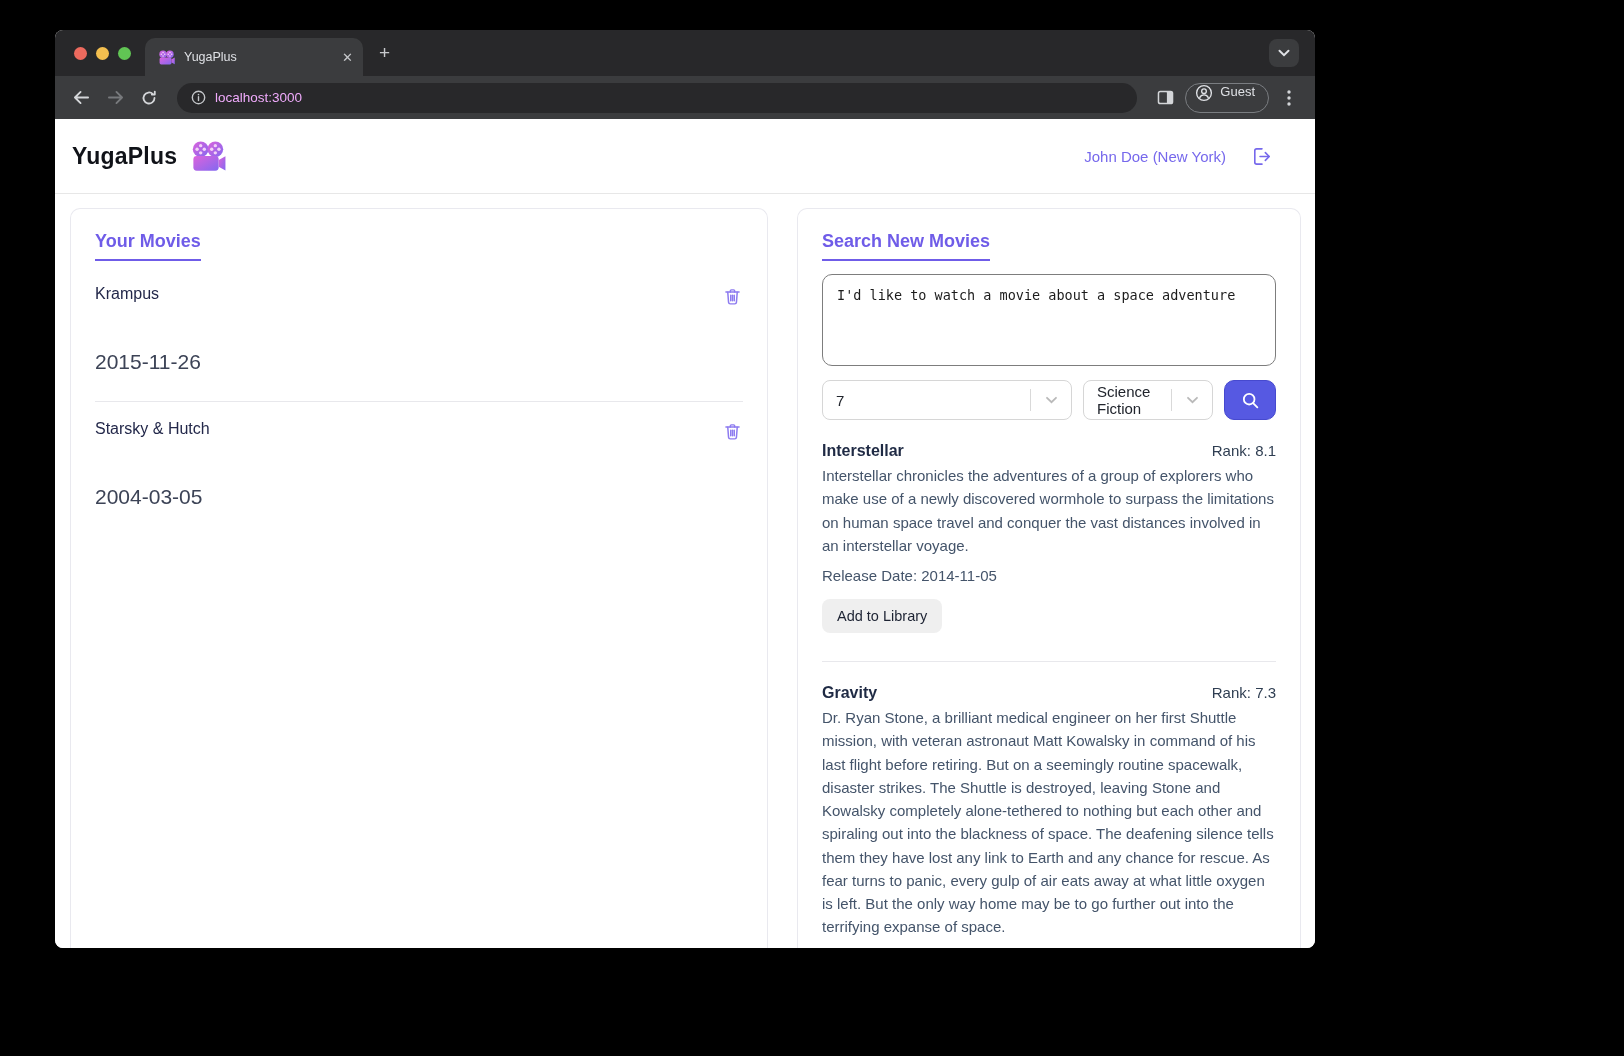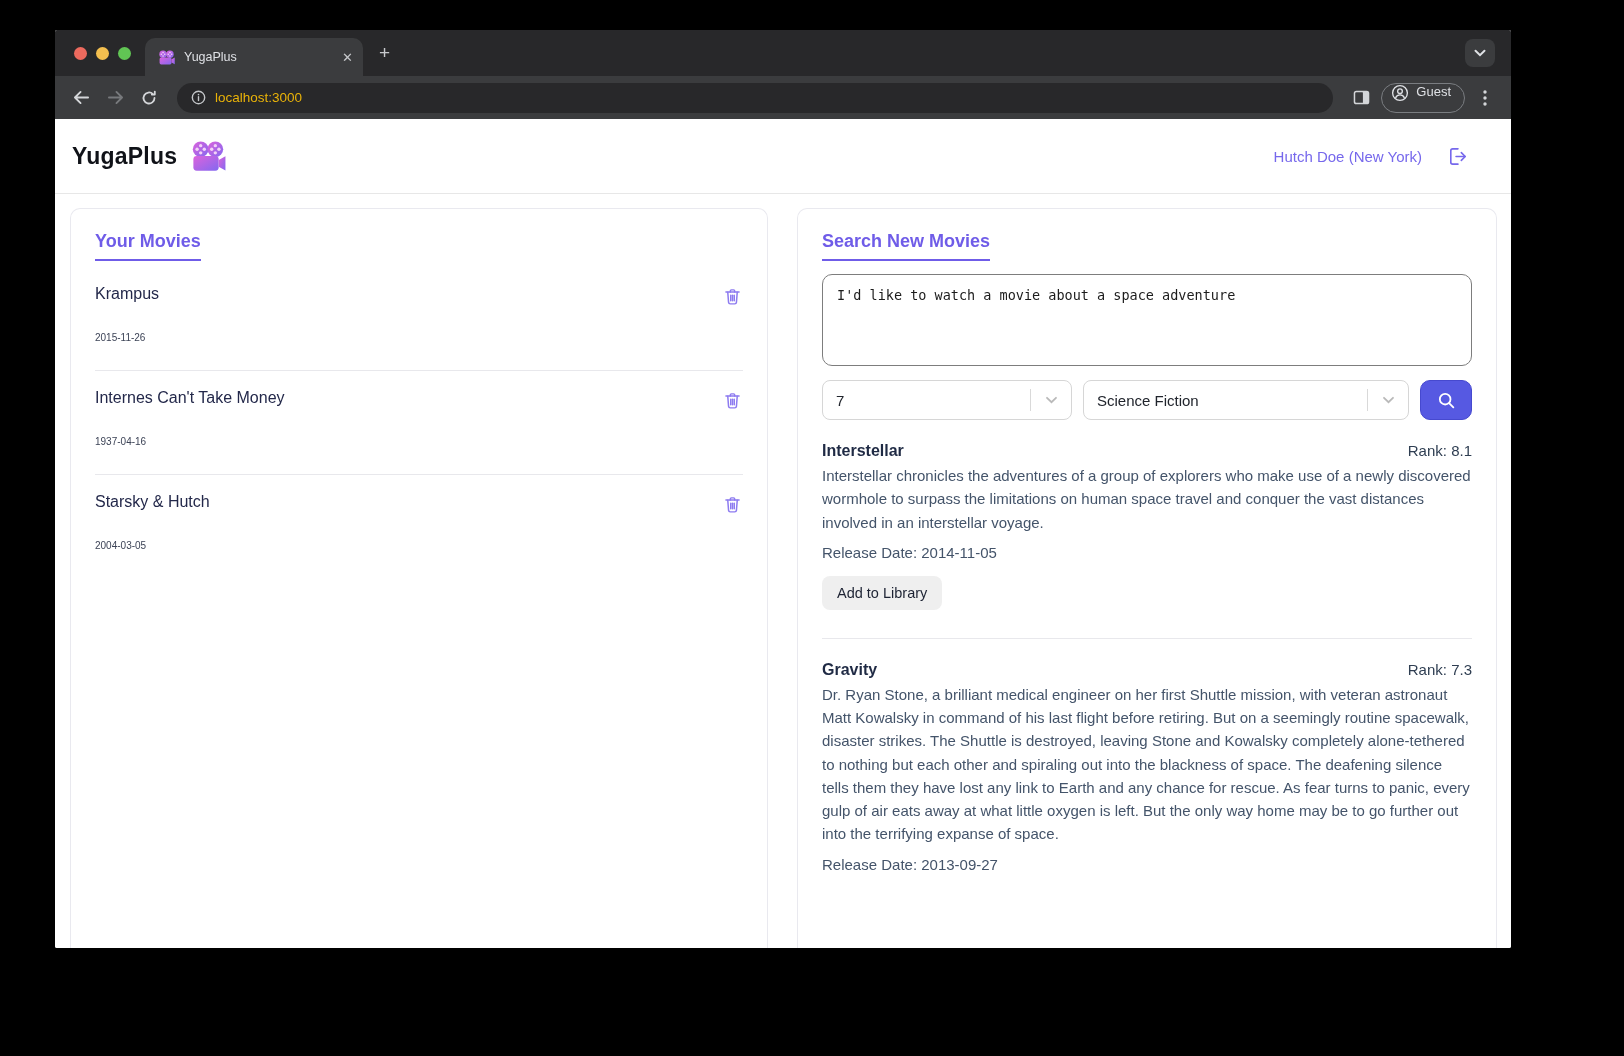--- a/index.html
+++ b/index.html
@@ -1,55 +1,55 @@
 <!DOCTYPE html>
 <html style="--accent: #6f5ce8; --btn: #5659e2; --trash: #8d7bf0;"><head>
 <meta charset="utf-8">
 <style>
   :root{
     --accent:#6f5ce8; --btn:#5659e2; --trash:#8d7bf0;
     --title:#23284a; --slate:#44546a; --date:#3c4356;
   }
   *{box-sizing:border-box;margin:0;padding:0}
   html,body{width:1624px;height:1056px;background:#000;font-family:"Liberation Sans",sans-serif;overflow:hidden}
-  .window{position:absolute;left:55px;top:30px;width:1456px;height:918px;border-radius:2px;overflow:hidden;display:flex;flex-direction:column;background:#fff}
+  .window{position:absolute;left:55px;top:30px;width:1260px;height:918px;border-radius:8px;overflow:hidden;display:flex;flex-direction:column;background:#fff}
   
   .tabstrip{height:46px;background:#28282a;display:flex;align-items:center;flex-shrink:0;position:relative}
   .lights{display:flex;gap:9px;padding:0 14px 0 19px}
   .light{width:13px;height:13px;border-radius:50%}
   .l-red{background:#ed6a5e}.l-yellow{background:#f4bf4f}.l-green{background:#61c554}
   .tab{margin-top:8px;height:38px;width:218px;background:#3b3c3e;border-radius:10px 10px 0 0;display:flex;align-items:center;padding:0 10px 0 13px;gap:9px}
   .tab-title{color:#dfe1e5;font-size:12.5px;flex:1;white-space:nowrap;overflow:hidden}
   .tab-close{color:#c7c9cc;font-size:13px;cursor:default;line-height:1}
   .newtab{color:#c7c9cc;font-size:19px;margin-left:16px;font-weight:400}
   .strip-chevron{position:absolute;right:16px;top:9px;width:30px;height:28px;background:#3b3c3e;border-radius:8px;display:flex;align-items:center;justify-content:center}
   .toolbar{height:43px;background:#3b3c3e;display:flex;align-items:center;gap:6px;padding:0 12px;flex-shrink:0}
   .nav-ic{width:28px;height:28px;display:flex;align-items:center;justify-content:center;border-radius:50%}
   .urlbar{flex:1;height:30px;background:#28282a;border-radius:15px;display:flex;align-items:center;gap:9px;padding:0 14px;margin:0 8px}
-  .url-text{color:#eab308;font-size:13.5px}
+  .url-text{color:#f0abfc;font-size:13.5px}
   .guest{height:30px;border:1px solid #7a7d81;border-radius:16px;display:flex;align-items:flex-start;gap:7px;padding:0 13px 0 9px;color:#dfe1e5;font-size:13px}
   
   .page{flex:1;background:#fff;display:flex;flex-direction:column;overflow:hidden}
   .app-header{height:75px;border-bottom:1px solid #e7e7e7;display:flex;align-items:center;padding:0 42px 0 17px;flex-shrink:0}
   .brand{display:flex;align-items:center;gap:13px}
   .brand-name{font-size:23px;font-weight:bold;color:#101218;letter-spacing:.2px}
   .hdr-right{margin-left:auto;display:flex;align-items:center;gap:24px}
   .user-name{color:#7668ec;font-size:15px}
   .content{flex:1;display:flex;gap:29px;padding:14px 14px 0 15px;overflow:hidden}
   .card{background:#fff;border:1px solid #e9e9ef;border-radius:10px 10px 0 0;border-bottom:none;padding:22px 24px 4px}
   .card-left{width:698px;flex-shrink:0}
   .card-right{flex:1}
   .sec-heading{display:inline-block;color:var(--accent);font-size:18px;font-weight:bold;border-bottom:2px solid var(--accent);padding-bottom:7px}
   
   .movie-list{margin-top:6px}
   .movie-item{padding:18px 0 27px}
   .movie-item + .movie-item{border-top:1px solid #e8e8ec}
   .movie-row{display:flex;align-items:flex-start}
   .movie-title{font-size:16px;font-weight:normal;color:var(--title)}
-  .movie-date{font-size:10px;color:var(--date);margin-top:25px}
+  .movie-date{font-size:21px;color:var(--date);margin-top:43px}
   .trash-btn{margin-left:auto;background:none;border:none;color:var(--trash);cursor:pointer;padding:0}
   
   .query-box{margin-top:13px;width:100%;height:92px;border:1px solid #7d7d7d;border-radius:10px;padding:12px 14px;font-family:"DejaVu Sans Mono","Liberation Mono",monospace;font-size:13.5px;color:#1c1c1c;resize:none;outline:none}
   .search-row{display:flex;gap:11px;margin-top:10px}
   .sel{height:40px;border:1px solid #d6d6d6;border-radius:8px;display:flex;align-items:center;font-size:15px;color:#20242c;padding-left:13px}
   .sel-1{width:250px}
   .sel-2{flex:1}
   .sel-end{margin-left:auto;display:flex;align-items:center;height:100%}
   .sel-div{width:1px;height:22px;background:#d9d9d9}
   .sel-chev{width:40px;display:flex;align-items:center;justify-content:center;color:#b9b9b9}
@@ -173,21 +173,21 @@
     <div class="app-header">
       <div class="brand">
         <span class="brand-name">YugaPlus</span>
         <span>
             <svg width="36" height="32" viewBox="0 0 32 28">
               <use href="#cam"></use>
             </svg>
           </span>
       </div>
       <div class="hdr-right">
-        <span class="user-name">Hutch Doe (New York)</span>
+        <span class="user-name">John Doe (New York)</span>
         <span>
           <svg width="23" height="23" viewBox="0 0 24 24" fill="none" stroke="#7668ec" stroke-width="1.7" stroke-linecap="round" stroke-linejoin="round">
               <path d="M12.5 4H7a2 2 0 0 0-2 2v12a2 2 0 0 0 2 2h5.5"></path>
               <path d="M16 8l4 4-4 4"></path>
               <path d="M20 12h-9.5"></path>
             </svg>
         </span>
       </div>
     </div>
 
@@ -207,36 +207,20 @@
                     <path d="M6.6 7.8l.9 11.5a1.9 1.9 0 0 0 1.9 1.7h5.2a1.9 1.9 0 0 0 1.9-1.7l.9-11.5"></path>
                     <path d="M10 11v6.5"></path>
                     <path d="M12 11v6.5"></path>
                     <path d="M14 11v6.5"></path>
                   </svg>
                 </button>
               </div>
               <div class="movie-date">2015-11-26</div>
             </div>
 
-            <div class="movie-item">
-              <div class="movie-row">
-                <span class="movie-title">Internes Can't Take Money</span>
-                <button class="trash-btn">
-                  <svg width="21" height="22" viewBox="0 0 24 24" fill="none" stroke="currentColor" stroke-width="1.7" stroke-linecap="round" stroke-linejoin="round">
-                    <path d="M4.5 7.5h15"></path>
-                    <path d="M9.5 7.3V6.2a1.2 1.2 0 0 1 1.2-1.2h2.6a1.2 1.2 0 0 1 1.2 1.2v1.1"></path>
-                    <path d="M6.6 7.8l.9 11.5a1.9 1.9 0 0 0 1.9 1.7h5.2a1.9 1.9 0 0 0 1.9-1.7l.9-11.5"></path>
-                    <path d="M10 11v6.5"></path>
-                    <path d="M12 11v6.5"></path>
-                    <path d="M14 11v6.5"></path>
-                  </svg>
-                </button>
-              </div>
-              <div class="movie-date">1937-04-16</div>
-            </div>
 
             <div class="movie-item">
               <div class="movie-row">
                 <span class="movie-title">Starsky &amp; Hutch</span>
                 <button class="trash-btn">
                   <svg width="21" height="22" viewBox="0 0 24 24" fill="none" stroke="currentColor" stroke-width="1.7" stroke-linecap="round" stroke-linejoin="round">
                     <path d="M4.5 7.5h15"></path>
                     <path d="M9.5 7.3V6.2a1.2 1.2 0 0 1 1.2-1.2h2.6a1.2 1.2 0 0 1 1.2 1.2v1.1"></path>
                     <path d="M6.6 7.8l.9 11.5a1.9 1.9 0 0 0 1.9 1.7h5.2a1.9 1.9 0 0 0 1.9-1.7l.9-11.5"></path>
                     <path d="M10 11v6.5"></path>

